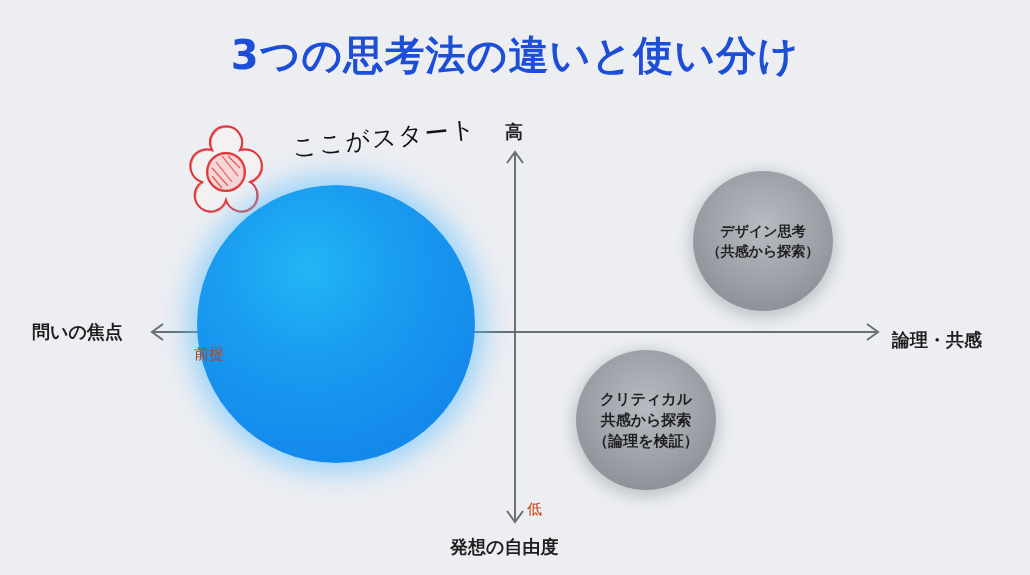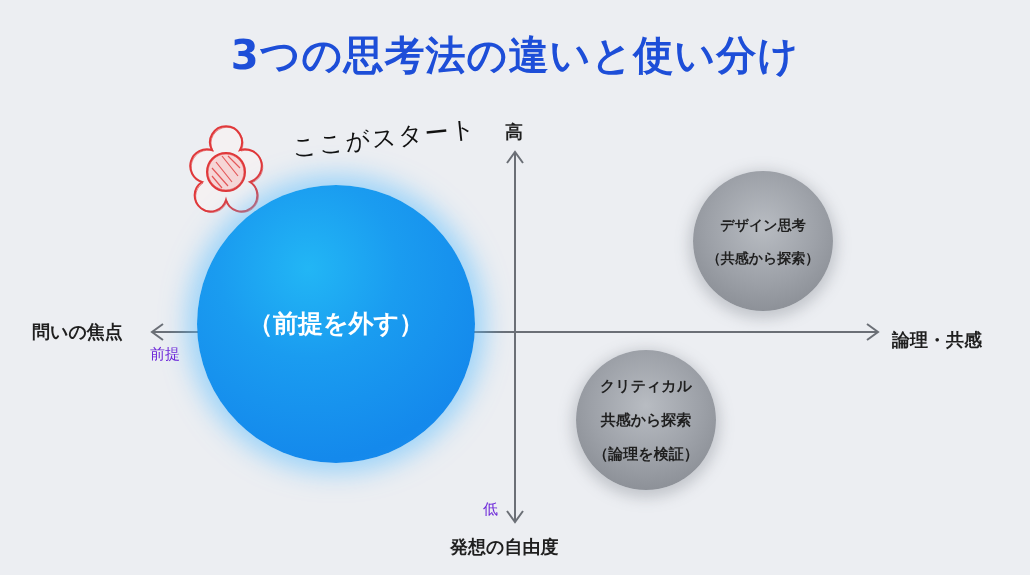--- a/index.html
+++ b/index.html
@@ -1,27 +1,27 @@
 <!DOCTYPE html>
 <html><head>
 <meta charset="utf-8">
 <style>
   html,body{margin:0;padding:0;}
   body{width:1030px;height:575px;overflow:hidden;background:#eceef2;position:relative;font-family:"DejaVu Sans","Liberation Sans",sans-serif;}
   .title{position:absolute;left:0;top:28px;width:1030px;text-align:center;font-size:40px;font-weight:bold;color:#1d4ed8;letter-spacing:1px;}
   svg.axes{position:absolute;left:0;top:0;}
   .axis-label{position:absolute;font-weight:bold;color:#1f1f1f;font-size:18px;white-space:nowrap;}
-  .small-label{position:absolute;color:#6d28d9;font-size:15px;white-space:nowrap;}
+  .small-label{position:absolute;color:#c2410c;font-size:15px;white-space:nowrap;margin-left:44px;}
   .bubble{position:absolute;border-radius:50%;display:flex;align-items:center;justify-content:center;text-align:center;flex-direction:column;}
   .bubble-blue{left:197px;top:185px;width:278px;height:278px;
     background:radial-gradient(circle at 40% 30%, #22b6f5 0%, #1a9cf0 35%, #1489ec 75%, #1d8ff0 100%);
     box-shadow:0 0 26px 10px rgba(90,190,255,0.55);
     color:#fff;font-weight:bold;font-size:25px;line-height:34px;}
   .bubble-gray{background:radial-gradient(circle at 50% 40%, #b8bcc2 0%, #9da1a8 50%, #7f838a 100%);
-    box-shadow:0 4px 14px 4px rgba(120,125,135,0.35);color:#1f1f1f;font-weight:bold;font-size:14px;line-height:20px;gap:13px;}
+    box-shadow:0 4px 14px 4px rgba(120,125,135,0.35);color:#1f1f1f;font-weight:bold;font-size:14px;line-height:20px;}
   .bubble-design{left:693px;top:171px;width:140px;height:140px;}
   .bubble-critical{left:576px;top:350px;width:140px;height:140px;font-size:15px;line-height:21px;}
   .handwritten{position:absolute;left:292px;top:122px;font-size:24px;color:#111;transform:rotate(-6deg);font-family:"DejaVu Sans",sans-serif;font-weight:normal;letter-spacing:2px;}
 </style>
 </head>
 <body>
 
 <div class="title">3つの思考法の違いと使い分け</div>
 
 <svg class="axes" width="1030" height="575">
@@ -39,21 +39,20 @@
     <path d="M -13,-19 A 16 16 0 1 1 15,-19 A 16 16 0 1 1 25,13 A 16 16 0 1 1 1,31 A 16 16 0 1 1 -23,13 A 16 16 0 1 1 -13,-19 Z" stroke-width="1" opacity="0.6"></path>
     <circle cx="0" cy="2" r="19" fill="#f6d6d6"></circle>
     <circle cx="0" cy="2" r="18" stroke-width="1" opacity="0.6"></circle>
     <path d="M -10,-8 L 6,12 M -14,-2 L 2,16 M -4,-14 L 12,6 M 2,-14 L 14,-2 M -14,6 L -4,18" stroke-width="1.2" opacity="0.8"></path>
   </g>
 </svg>
 
 <div class="handwritten">ここがスタート</div>
 
 <div class="bubble bubble-blue">
-  <div>（前提を外す）</div>
 </div>
 
 <div class="bubble bubble-gray bubble-design">
   <div>デザイン思考</div>
   <div>（共感から探索）</div>
 </div>
 
 <div class="bubble bubble-gray bubble-critical">
   <div>クリティカル</div>
   <div>共感から探索</div>

